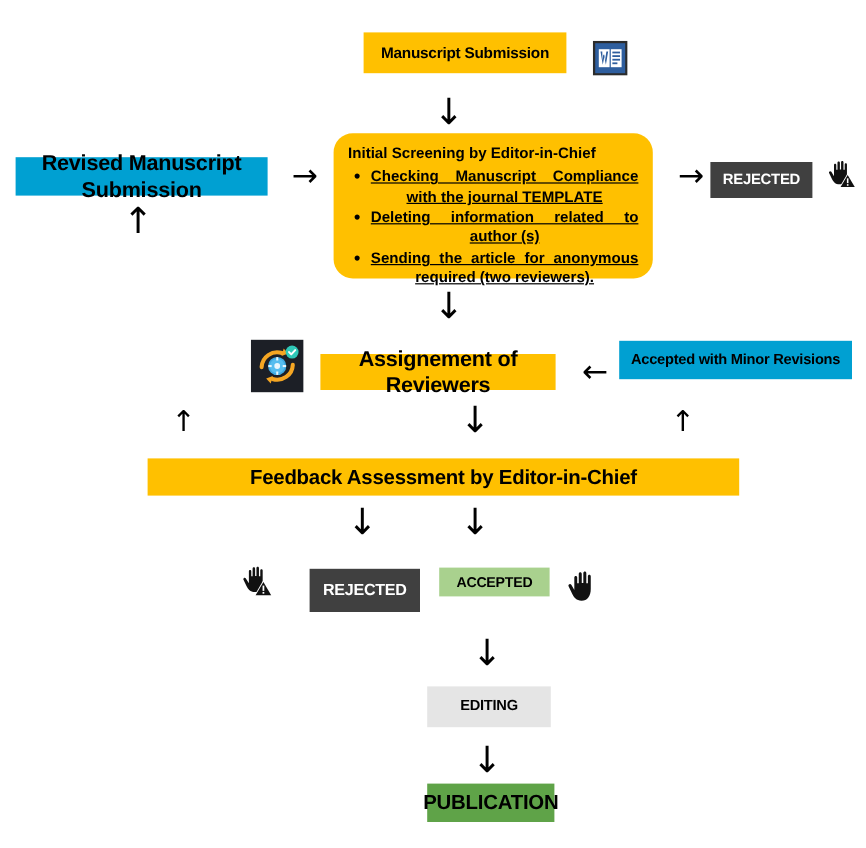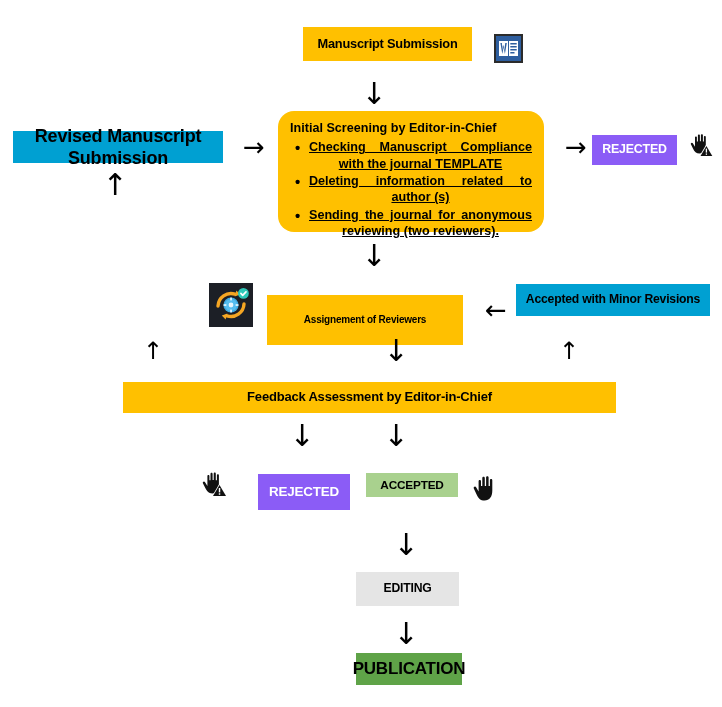--- a/index.html
+++ b/index.html
@@ -20,21 +20,21 @@
     align-items: center;
     justify-content: center;
     font-weight: bold;
     color: #000000;
     letter-spacing: -0.2px;
     text-align: center;
     line-height: 1.25;
   }
   .amber  { background: #FFC000; }
   .cyan   { background: #00A0D2; }
-  .red    { background: #8b5cf6; color: #ffffff; }
+  .red    { background: #404040; color: #ffffff; }
   .sage   { background: #A9D18E; }
   .grey   { background: #e5e5e5; }
   .green  { background: #5FA348; }
 
   
   .screening {
     position: absolute;
     background: #FFC000;
     padding: 9px 12px 10px 12px;
     font-weight: bold;
@@ -103,21 +103,21 @@
 
   <div class="node cyan" style="left:13px; top:131px; width:210px; height:32px; font-size:18px;">Revised Manuscript Submission</div>
 
   <div class="arrow" style="left:234px; top:133px; width:40px; height:28px; font-size:26px;">→</div>
 
   <div class="screening" style="left:278px; top:111px; width:266px; height:121px;border-radius:16px;">
     <div class="head">Initial Screening by Editor-in-Chief</div>
     <ul>
       <li>Checking Manuscript Compliance with the journal TEMPLATE</li>
       <li>Deleting information related to author (s)</li>
-      <li>Sending the journal for anonymous reviewing (two reviewers).</li>
+      <li>Sending the article for anonymous required (two reviewers).</li>
     </ul>
   </div>
 
   <div class="arrow" style="left:558px; top:133px; width:36px; height:28px; font-size:26px;">→</div>
 
   <div class="node red" style="left:592px; top:135px; width:85px; height:30px; font-size:12.4px;">REJECTED</div>
 
   <div class="hand-icon" style="left:686px; top:128px; width:32px; height:32px;">
     <svg width="32" height="32" viewBox="0 0 32 32">
       <path d="M9 9.5 C9 8.2 10.9 8.2 10.9 9.5 L10.9 13.4 L11.9 13.4 L11.9 7.6
@@ -151,33 +151,33 @@
       <circle cx="22" cy="22" r="2.4" fill="#E8F6FD"></circle>
       <rect x="21.2" y="14.6" width="1.7" height="2.8" fill="#E8F6FD"></rect>
       <rect x="21.2" y="26.6" width="1.7" height="2.8" fill="#E8F6FD"></rect>
       <rect x="14.6" y="21.2" width="2.8" height="1.7" fill="#E8F6FD"></rect>
       <rect x="26.6" y="21.2" width="2.8" height="1.7" fill="#E8F6FD"></rect>
       <circle cx="34.4" cy="10.4" r="5.4" fill="#2FC8B8"></circle>
       <path d="M31.9 10.4 L33.7 12.3 L37 8.8" stroke="#FFFFFF" stroke-width="1.7" fill="none" stroke-linecap="round" stroke-linejoin="round"></path>
     </svg>
   </div>
 
-  <div class="node amber" style="left:267px; top:295px; width:196px; height:50px; font-size:10px;">Assignement of Reviewers</div>
+  <div class="node amber" style="left:267px; top:295px; width:196px; height:30px; font-size:18px;">Assignement of Reviewers</div>
 
   <div class="arrow" style="left:474px; top:296px; width:44px; height:28px; font-size:26px;">←</div>
 
   <div class="node cyan" style="left:516px; top:284px; width:194px; height:32px; font-size:12.2px;">Accepted with Minor Revisions</div>
 
   <div class="arrow" style="left:140px; top:336px; width:26px; height:30px; font-size:24px;">↑</div>
 
   <div class="arrow" style="left:380px; top:334px; width:32px; height:34px; font-size:30px;">↓</div>
 
   <div class="arrow" style="left:556px; top:336px; width:26px; height:30px; font-size:24px;">↑</div>
 
-  <div class="node amber" style="left:123px; top:382px; width:493px; height:31px; font-size:13px;">Feedback Assessment by Editor-in-Chief</div>
+  <div class="node amber" style="left:123px; top:382px; width:493px; height:31px; font-size:17px;">Feedback Assessment by Editor-in-Chief</div>
 
   <div class="arrow" style="left:286px; top:419px; width:32px; height:34px; font-size:30px;">↓</div>
 
   <div class="arrow" style="left:380px; top:419px; width:32px; height:34px; font-size:30px;">↓</div>
 
   <div class="hand-icon" style="left:198px; top:466px; width:34px; height:36px;">
     <svg width="34" height="36" viewBox="0 0 34 36">
       <path d="M9.4 10 C9.4 8.6 11.4 8.6 11.4 10 L11.4 14.2 L12.5 14.2 L12.5 7.9
                C12.5 6.4 14.6 6.4 14.6 7.9 L14.6 14.1 L15.7 14.1 L15.7 7.5
                C15.7 6 17.8 6 17.8 7.5 L17.8 14.2 L18.9 14.2 L18.9 9.4

